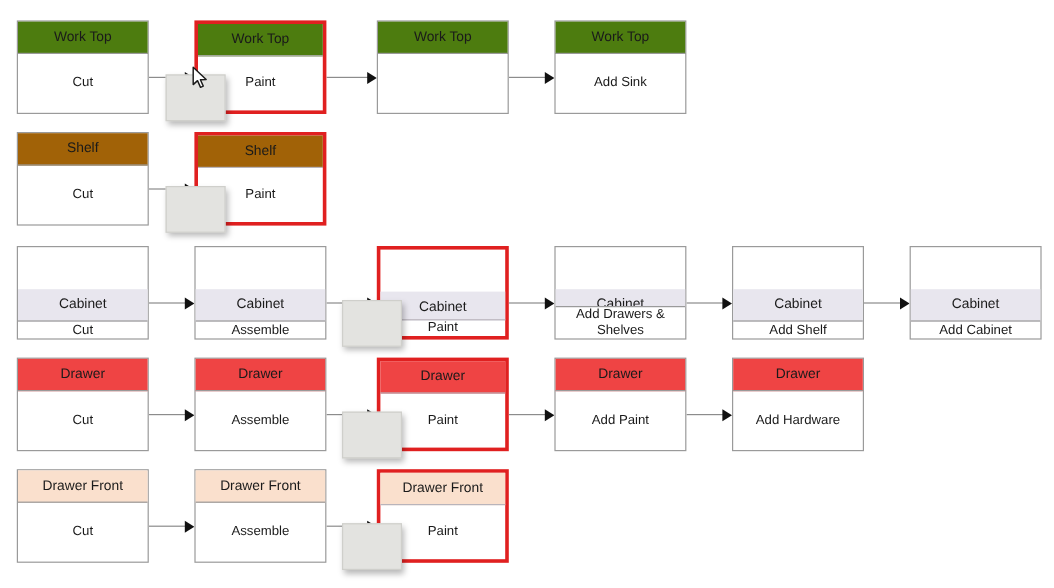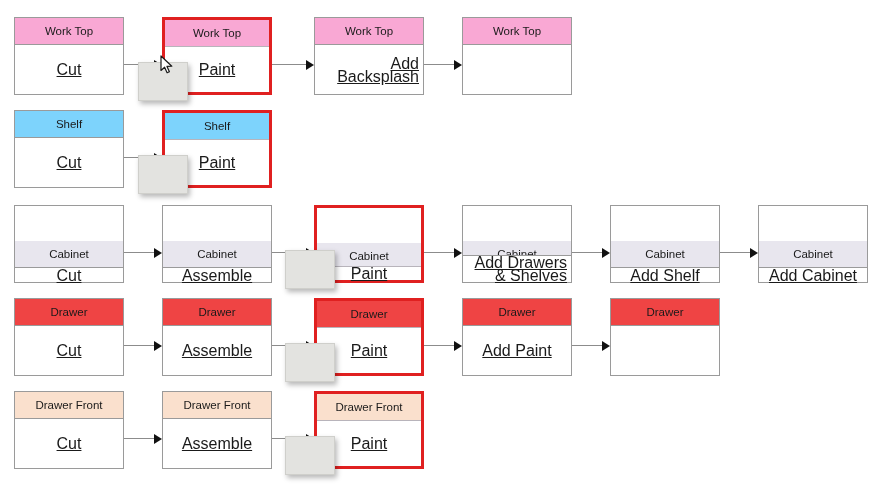--- a/index.html
+++ b/index.html
@@ -32,39 +32,38 @@
     color:#1a1a1a;
     border-bottom:1px solid #9a9a9a;
     white-space:nowrap;
     overflow:hidden;
   }
   .node .body{
     flex:1;
     display:flex;
     align-items:center;
     justify-content:center;
-    text-align:right;
-    font-size:16px;
+    text-align:center;
+    font-size:11px;
     color:#1a1a1a;
     line-height:13px;
     padding:0 4px;
     box-sizing:border-box;
-    text-decoration:underline;
   }
 
   
   .node.selected{
     border:3px solid #e02020;
     z-index:9;
   }
   .node.selected .hdr{border-bottom:1px solid #b8b4bb;}
 
   
-  .tint-worktop     {background:#f9a8d4;}
-  .tint-shelf       {background:#7dd3fc;}
+  .tint-worktop     {background:#4d7c0f;}
+  .tint-shelf       {background:#a16207;}
   .tint-cabinet     {background:#e8e6ee;margin-top:35px;}
   .tint-drawer      {background:#ef4444;}
   .tint-drawerfront {background:#fae0cd;}
 
   
   .conn{
     position:absolute;
     height:1px;
     background:#8c8c8c;
     z-index:2;
@@ -131,24 +130,24 @@
     <div class="node" style="left: 14px; top: 17px; width: 110px; height: 78px;">
       <div class="hdr tint-worktop">Work Top</div>
       <div class="body">Cut</div>
     </div>
     <div class="node selected" style="left: 162px; top: 17px; width: 110px; height: 78px;">
       <div class="hdr tint-worktop">Work Top</div>
       <div class="body">Paint</div>
     </div>
     <div class="node" style="left: 314px; top: 17px; width: 110px; height: 78px;">
       <div class="hdr tint-worktop">Work Top</div>
-      <div class="body">Add Backsplash</div>
     </div>
     <div class="node" style="left: 462px; top: 17px; width: 110px; height: 78px;">
       <div class="hdr tint-worktop">Work Top</div>
+      <div class="body">Add Sink</div>
     </div>
     <div class="node" style="left: 14px; top: 110px; width: 110px; height: 78px;">
       <div class="hdr tint-shelf">Shelf</div>
       <div class="body">Cut</div>
     </div>
     <div class="node selected" style="left: 162px; top: 110px; width: 110px; height: 78px;">
       <div class="hdr tint-shelf">Shelf</div>
       <div class="body">Paint</div>
     </div>
     <div class="node" style="left: 14px; top: 205px; width: 110px; height: 78px;">
@@ -186,20 +185,21 @@
     <div class="node selected" style="left: 314px; top: 298px; width: 110px; height: 78px;">
       <div class="hdr tint-drawer">Drawer</div>
       <div class="body">Paint</div>
     </div>
     <div class="node" style="left: 462px; top: 298px; width: 110px; height: 78px;">
       <div class="hdr tint-drawer">Drawer</div>
       <div class="body">Add Paint</div>
     </div>
     <div class="node" style="left: 610px; top: 298px; width: 110px; height: 78px;">
       <div class="hdr tint-drawer">Drawer</div>
+      <div class="body">Add Hardware</div>
     </div>
     <div class="node" style="left: 14px; top: 391px; width: 110px; height: 78px;">
       <div class="hdr tint-drawerfront">Drawer Front</div>
       <div class="body">Cut</div>
     </div>
     <div class="node" style="left: 162px; top: 391px; width: 110px; height: 78px;">
       <div class="hdr tint-drawerfront">Drawer Front</div>
       <div class="body">Assemble</div>
     </div>
     <div class="node selected" style="left: 314px; top: 391px; width: 110px; height: 78px;">

